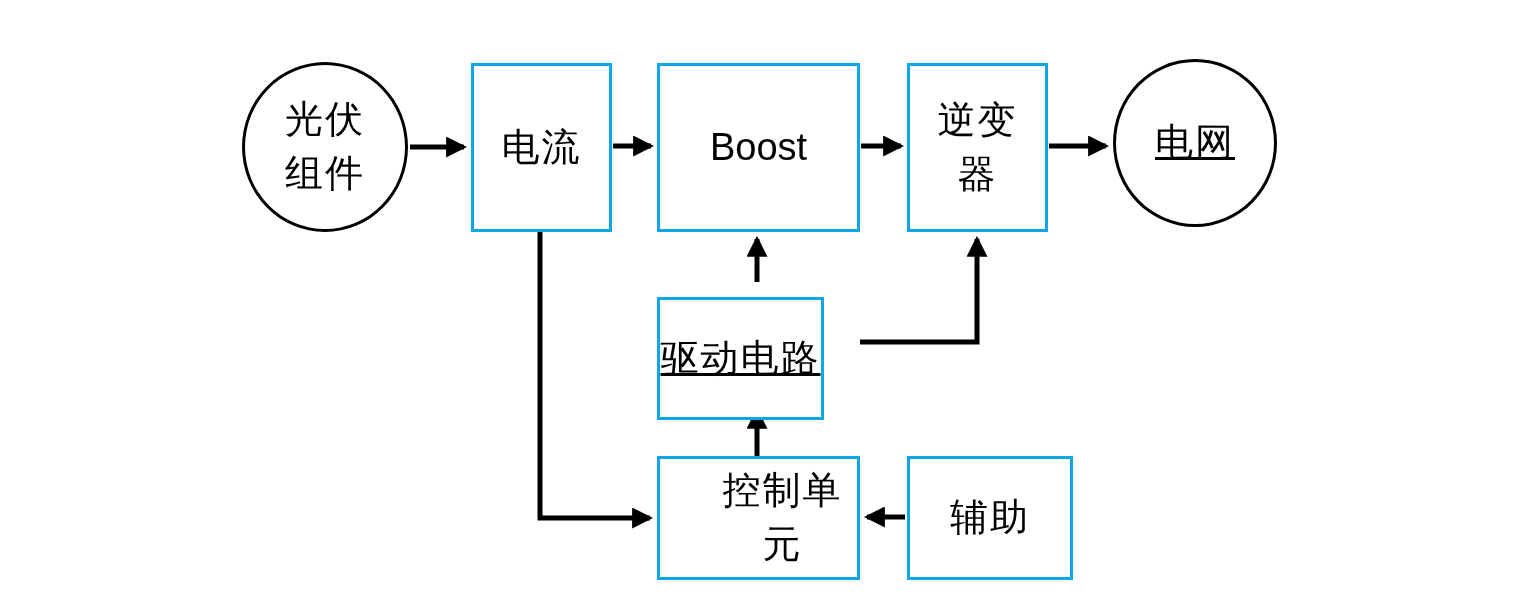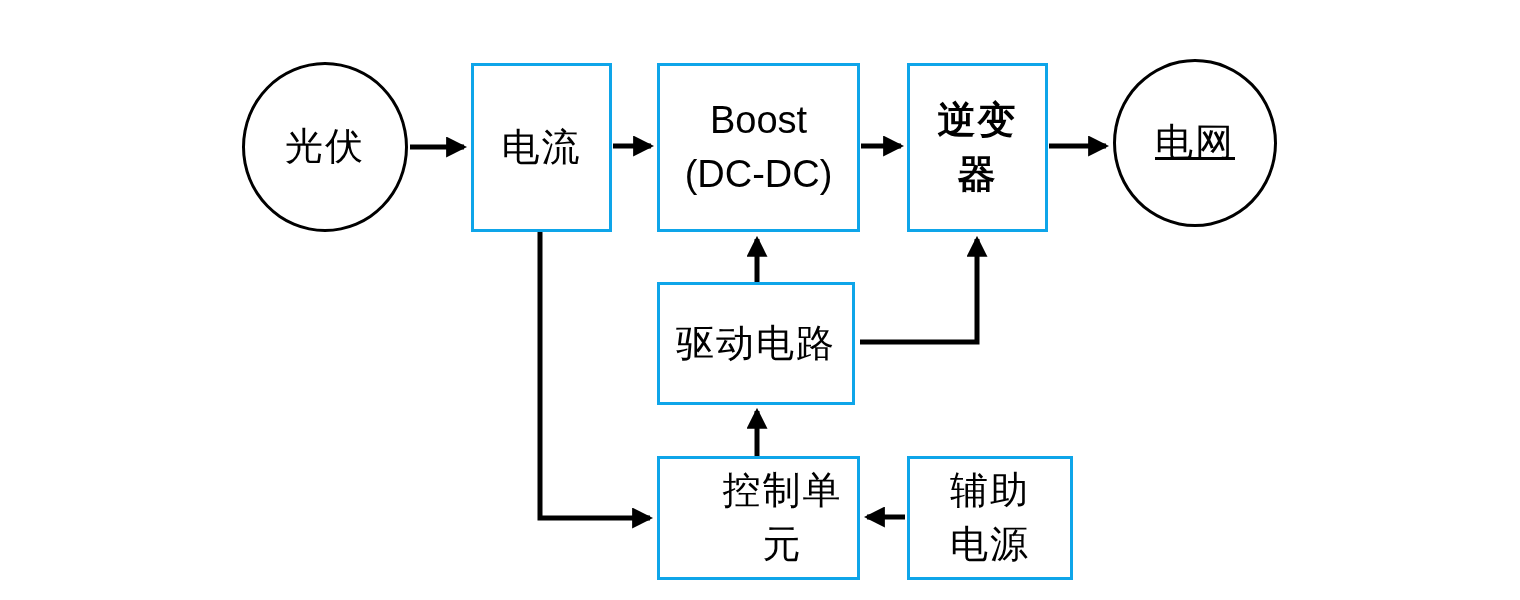--- a/index.html
+++ b/index.html
@@ -61,46 +61,45 @@
     <path d="M1049 146 H1106" marker-end="url(#ah)"></path>
     <path d="M757 282 V239" marker-end="url(#ah)"></path>
     <path d="M860 342 H977 V239" marker-end="url(#ah)"></path>
     <path d="M757 456 V411" marker-end="url(#ah)"></path>
     <path d="M540 232 V518 H650" marker-end="url(#ah)"></path>
     <path d="M905 517 H867" marker-end="url(#ah)"></path>
   </svg>
 
   <div class="node circle" style="left:242px; top:62px; width:166px; height:170px;">
     <div>光伏</div>
+    <div>组件</div>
   </div>
 
   <div class="node rect" style="left:471px; top:63px; width:141px; height:169px;">
     <div>电流</div>
   </div>
 
   <div class="node rect en" style="left:657px; top:63px; width:203px; height:169px;">
     <div>Boost</div>
-    <div>(DC-DC)</div>
   </div>
 
-  <div class="node rect" style="left:907px; top:63px; width:141px; height:169px;font-weight:bold;">
+  <div class="node rect" style="left:907px; top:63px; width:141px; height:169px;">
     <div>逆变</div>
     <div>器</div>
   </div>
 
   <div class="node circle" style="left:1113px; top:59px; width:164px; height:168px;text-decoration:underline;">
     <div>电网</div>
   </div>
 
-  <div class="node rect" style="left:657px; top:282px; width:198px; height:123px;">
+  <div class="node rect" style="left:657px; top:297px; width:167px; height:123px;text-decoration:underline;">
     <div>驱动电路</div>
   </div>
 
   <div class="node rect" style="left:657px; top:456px; width:203px; height:124px;padding-left:48px;">
     <div>控制单元</div>
   </div>
 
   <div class="node rect" style="left:907px; top:456px; width:166px; height:124px;">
     <div>辅助</div>
-    <div>电源</div>
   </div>
 
 </div>
 
 </body></html>

